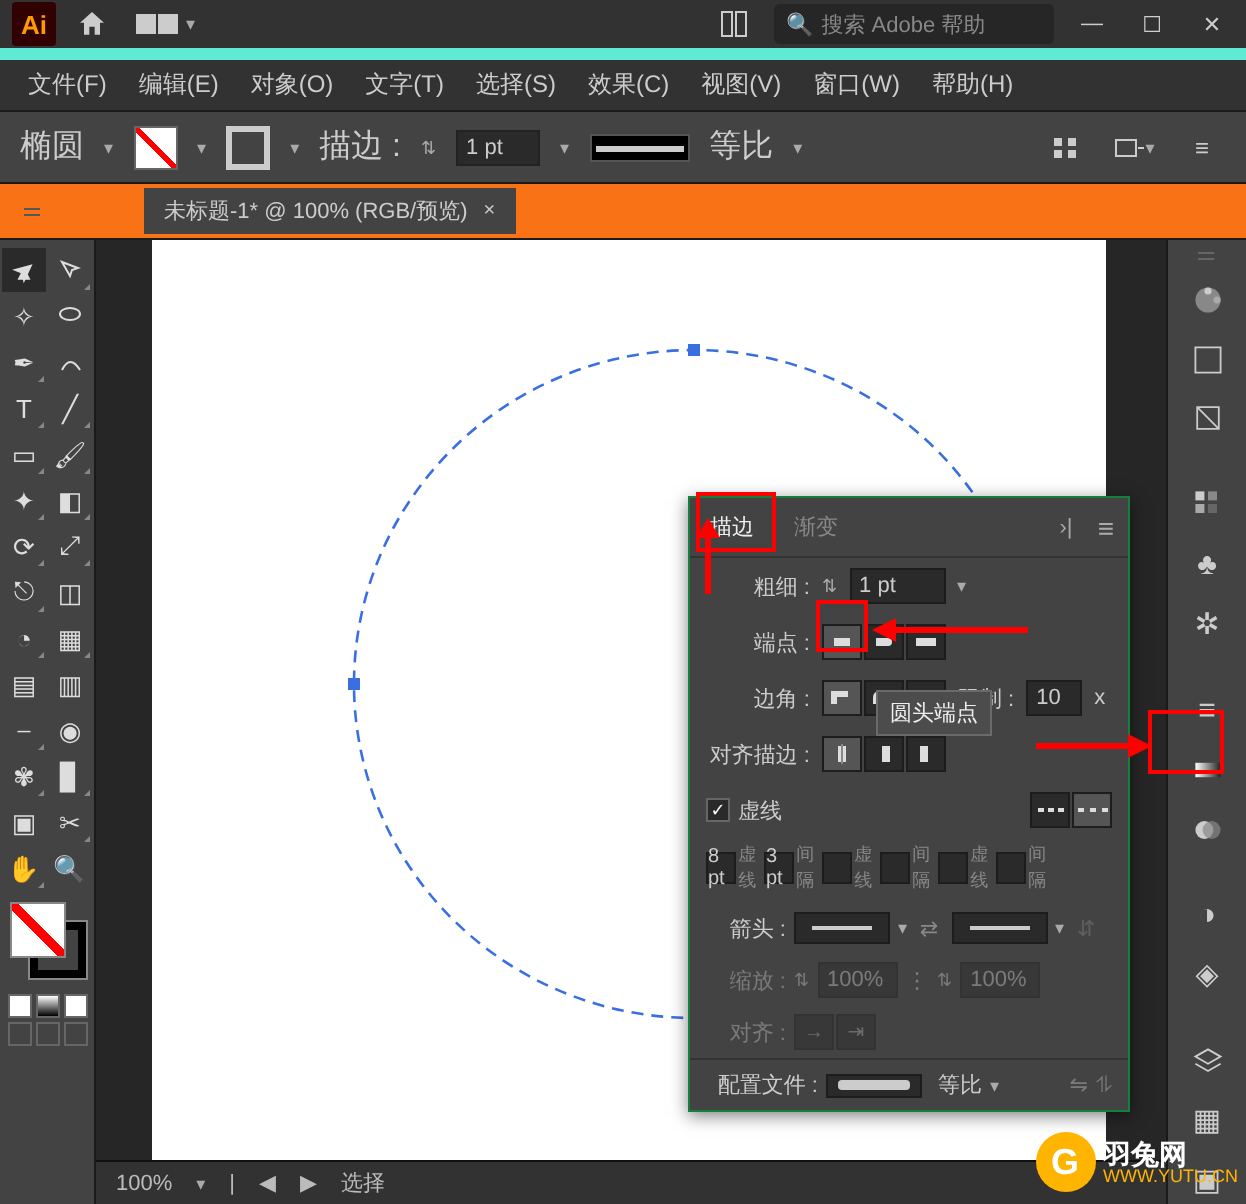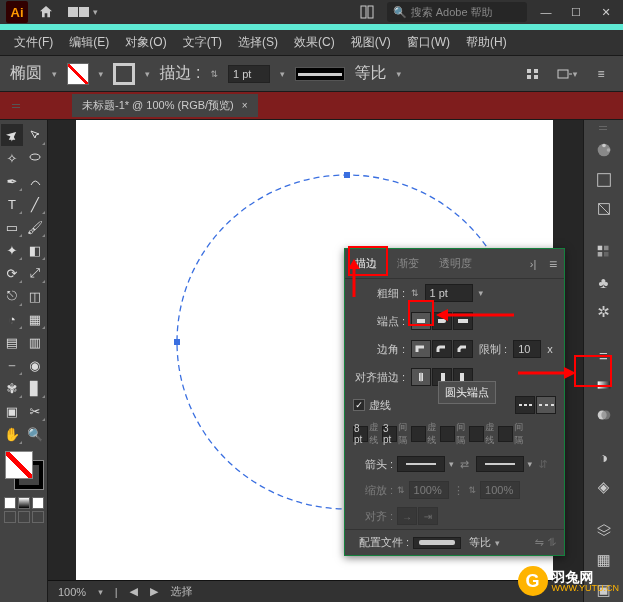--- a/index.html
+++ b/index.html
@@ -26,21 +26,21 @@
 .fill-sw::after { content: ""; position: absolute; left: 0; top: 0; right: 0; bottom: 0; background: linear-gradient(to top right, transparent 45%, red 45%, red 55%, transparent 55%); }
 .dd-arrow { font-size: 9px; color: #aaa; }
 .stroke-sw { width: 22px; height: 22px; border: 3px solid #ccc; background: #434343; }
 .pt-input { background: #2a2a2a; border: 1px solid #222; padding: 2px 4px; width: 42px; color: #ccc; font-size: 11px; }
 .brush-prev { width: 50px; height: 14px; background: #000; border: 1px solid #555; position: relative; }
 .brush-prev::after { content: ""; position: absolute; left: 2px; right: 2px; top: 5px; height: 3px; background: #ccc; }
 .spacer { flex: 1; }
 .ctl-btn { width: 24px; height: 24px; display: flex; align-items: center; justify-content: center; }
 
 
-.tabstrip { height: 28px; background: #7f1d1d; display: flex; align-items: center; padding-left: 12px; border-bottom: 1px solid #1a1a1a; }
+.tabstrip { height: 28px; background: #f97316; display: flex; align-items: center; padding-left: 12px; border-bottom: 1px solid #1a1a1a; }
 .lefthandle { width: 10px; height: 40px; display: flex; flex-direction: column; justify-content: center; gap: 2px; margin-right: 50px; }
 .lefthandle span { height: 1px; background: #555; width: 8px; }
 .doc-tab { background: #434343; padding: 4px 10px; font-size: 11px; display: flex; align-items: center; gap: 8px; }
 .close-x { font-size: 10px; }
 
 
 .main { position: absolute; top: 120px; bottom: 0; left: 0; right: 0; display: flex; }
 
 
 .toolcol { width: 48px; background: #434343; border-right: 1px solid #1a1a1a; padding-top: 4px; display: flex; flex-direction: column; align-items: center; }
@@ -96,21 +96,21 @@
 .profile-prev { width: 48px; height: 12px; background: #2a2a2a; border: 1px solid #1d1d1d; display: flex; align-items: center; justify-content: center; }
 .profile-prev span { width: 36px; height: 5px; background: #ccc; border-radius: 2px; }
 
 
 .redbox { position: absolute; border: 2px solid #f00; z-index: 20; pointer-events: none; }
 .redarrow { position: absolute; z-index: 20; pointer-events: none; }
 .redarrow svg line { stroke: #f00; stroke-width: 3; }
 .redarrow svg polygon { fill: #f00; }
 
 
-.tooltip { position: absolute; background: #4c4c4c; border: 1px solid #6a6a6a; padding: 3px 6px; font-size: 11px; color: #eee; z-index: 25; margin-top: 36px; }
+.tooltip { position: absolute; background: #4c4c4c; border: 1px solid #6a6a6a; padding: 3px 6px; font-size: 11px; color: #eee; z-index: 25; }
 
 
 .watermark { position: absolute; right: 4px; bottom: 6px; display: flex; align-items: center; gap: 4px; z-index: 30; }
 .wm-circle { width: 30px; height: 30px; border-radius: 50%; background: #ffb400; display: flex; align-items: center; justify-content: center; color: #fff; font-size: 18px; font-weight: bold; }
 .wm-text { display: flex; flex-direction: column; font-size: 12px; line-height: 1; }
 .wm-text .cn { color: #fff; font-weight: bold; font-size: 14px; }
 .wm-text .en { color: #ffb400; font-size: 9px; }
 </style>
 </head>
 <body>
@@ -348,21 +348,20 @@
       </div>
     <div class="dockbtn">▦</div>
     <div class="dockbtn">▣</div>
   </div>
 </div>
 
 <div class="stroke-panel">
   <div class="sp-tabs">
     <div class="sp-tab active">描边</div>
     <div class="sp-tab">渐变</div>
-    <div class="sp-tab">透明度</div>
     <div class="sp-flex"></div>
     <div class="sp-arrow">›|</div>
     <div class="sp-menu">≡</div>
   </div>
 
   <div class="sp-row">
     <div class="sp-label">粗细 :</div>
     <span style="font-size:9px;color:#aaa">⇅</span>
     <div class="sp-field" style="width:48px">1 pt</div>
     <span class="dd-arrow">▾</span>

